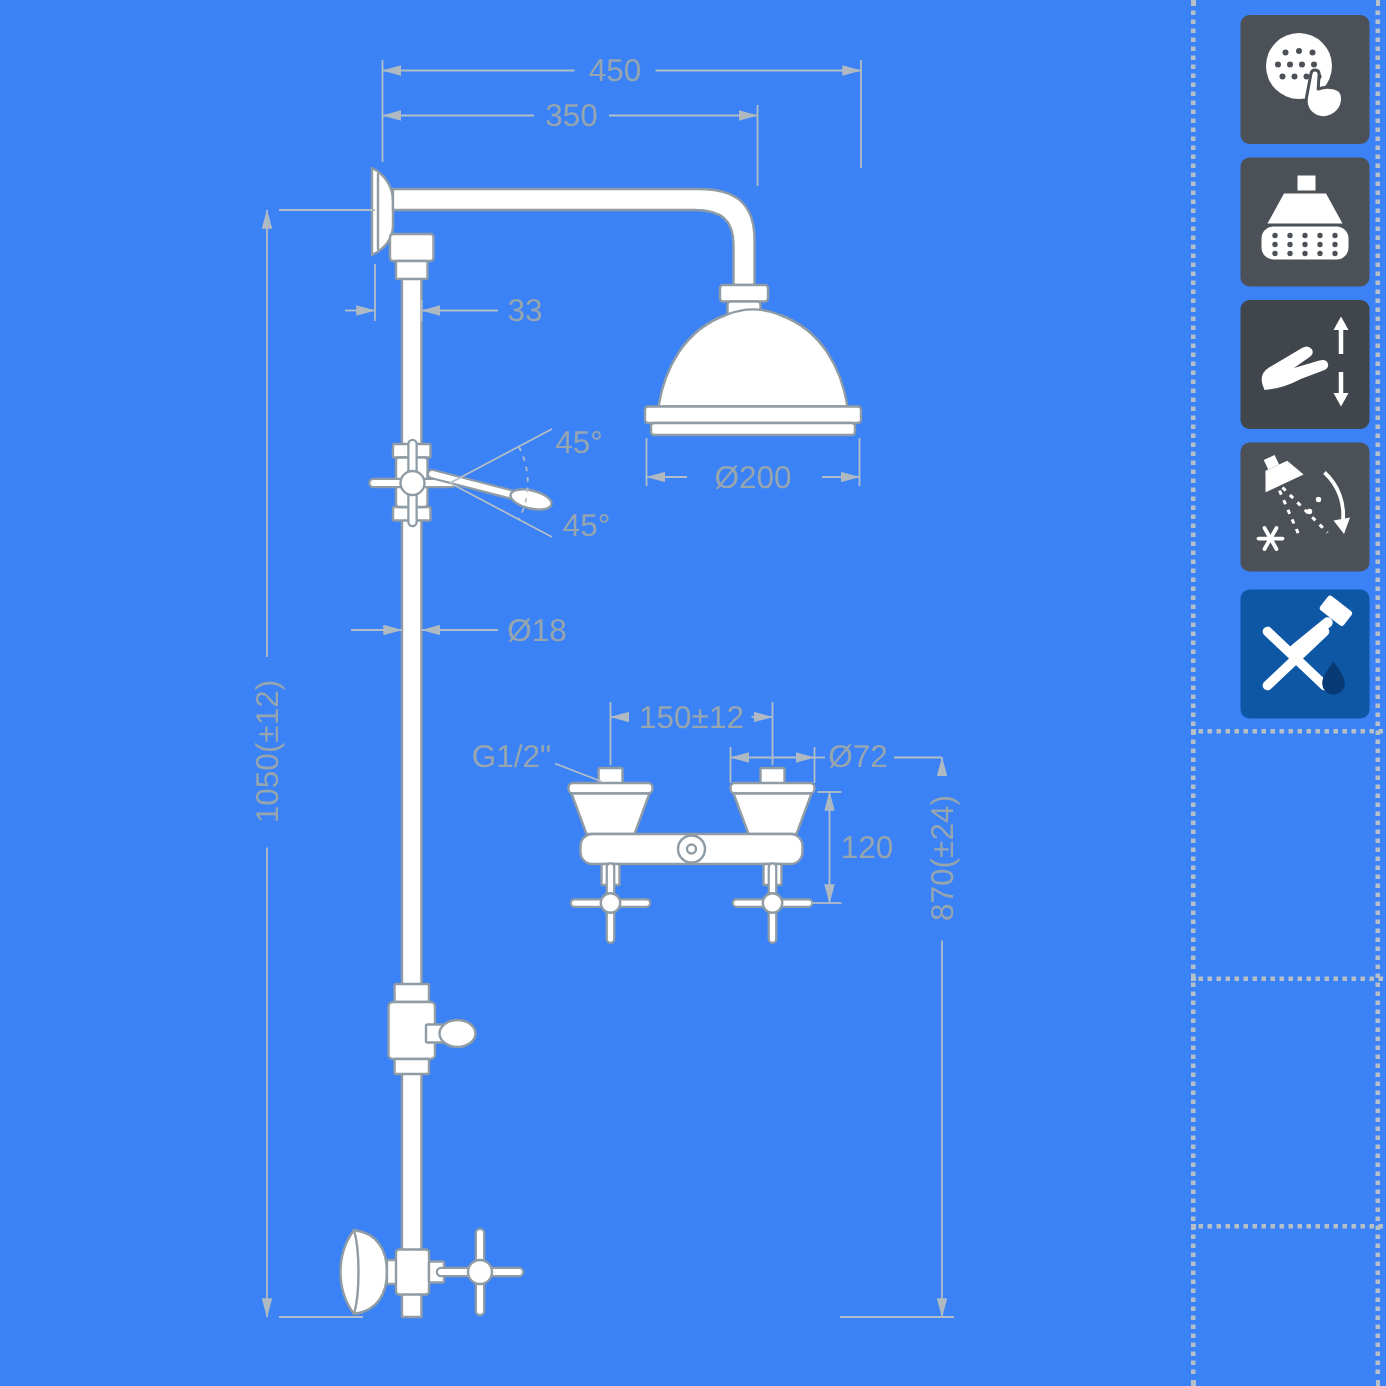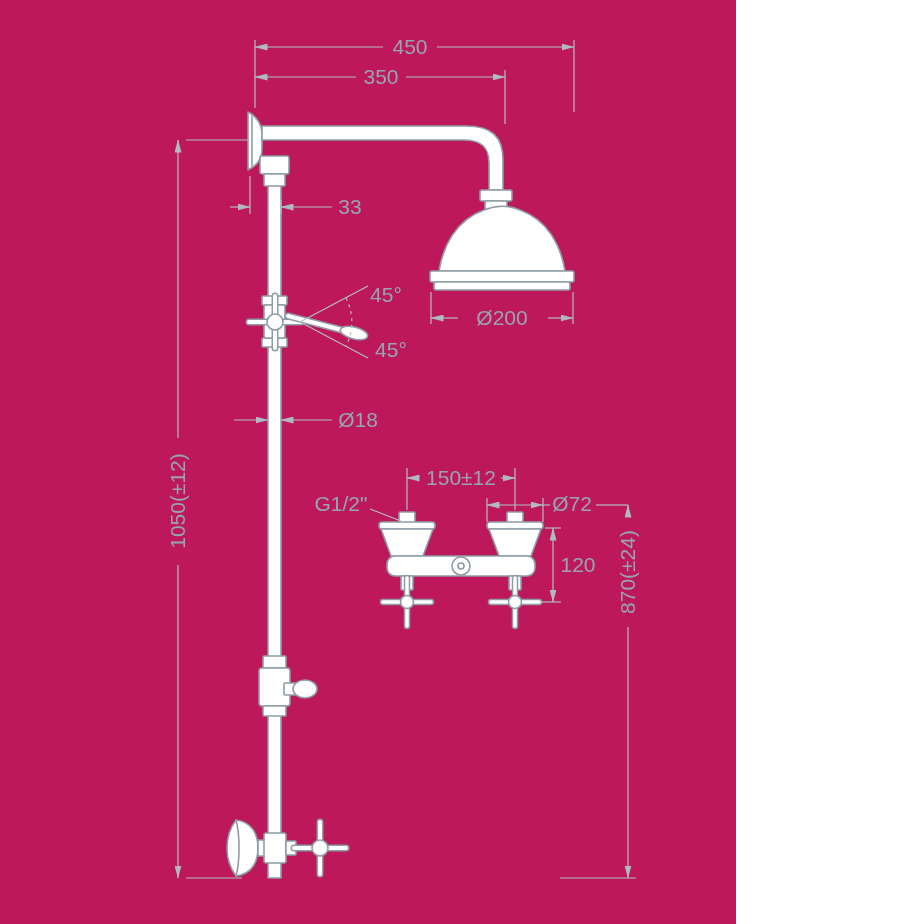--- a/index.html
+++ b/index.html
@@ -1,17 +1,17 @@
 <!DOCTYPE html>
 <html><head>
 <meta charset="utf-8">
 <style>
   html,body{margin:0;padding:0;background:#ffffff;}
   .stage{
-    position:relative;width:736px;height:924px;background:#be185d;overflow:hidden;
+    position:relative;width:924px;height:924px;background:#3b82f6;overflow:hidden;
     font-family:"Liberation Sans", sans-serif;
   }
   .drawing-svg{position:absolute;left:0;top:0;}
   .dim-text{fill:#97a5af;font-size:21px;font-family:"Liberation Sans",sans-serif;}
   .tile{
     position:absolute;left:827px;width:86px;height:86px;border-radius:6px;
     background:#4b5157;
   }
   .tile svg{position:absolute;left:0;top:0;}
   .dotted-v{position:absolute;top:0;height:924px;width:0;border-left:3px dotted #b7c0c7;}

